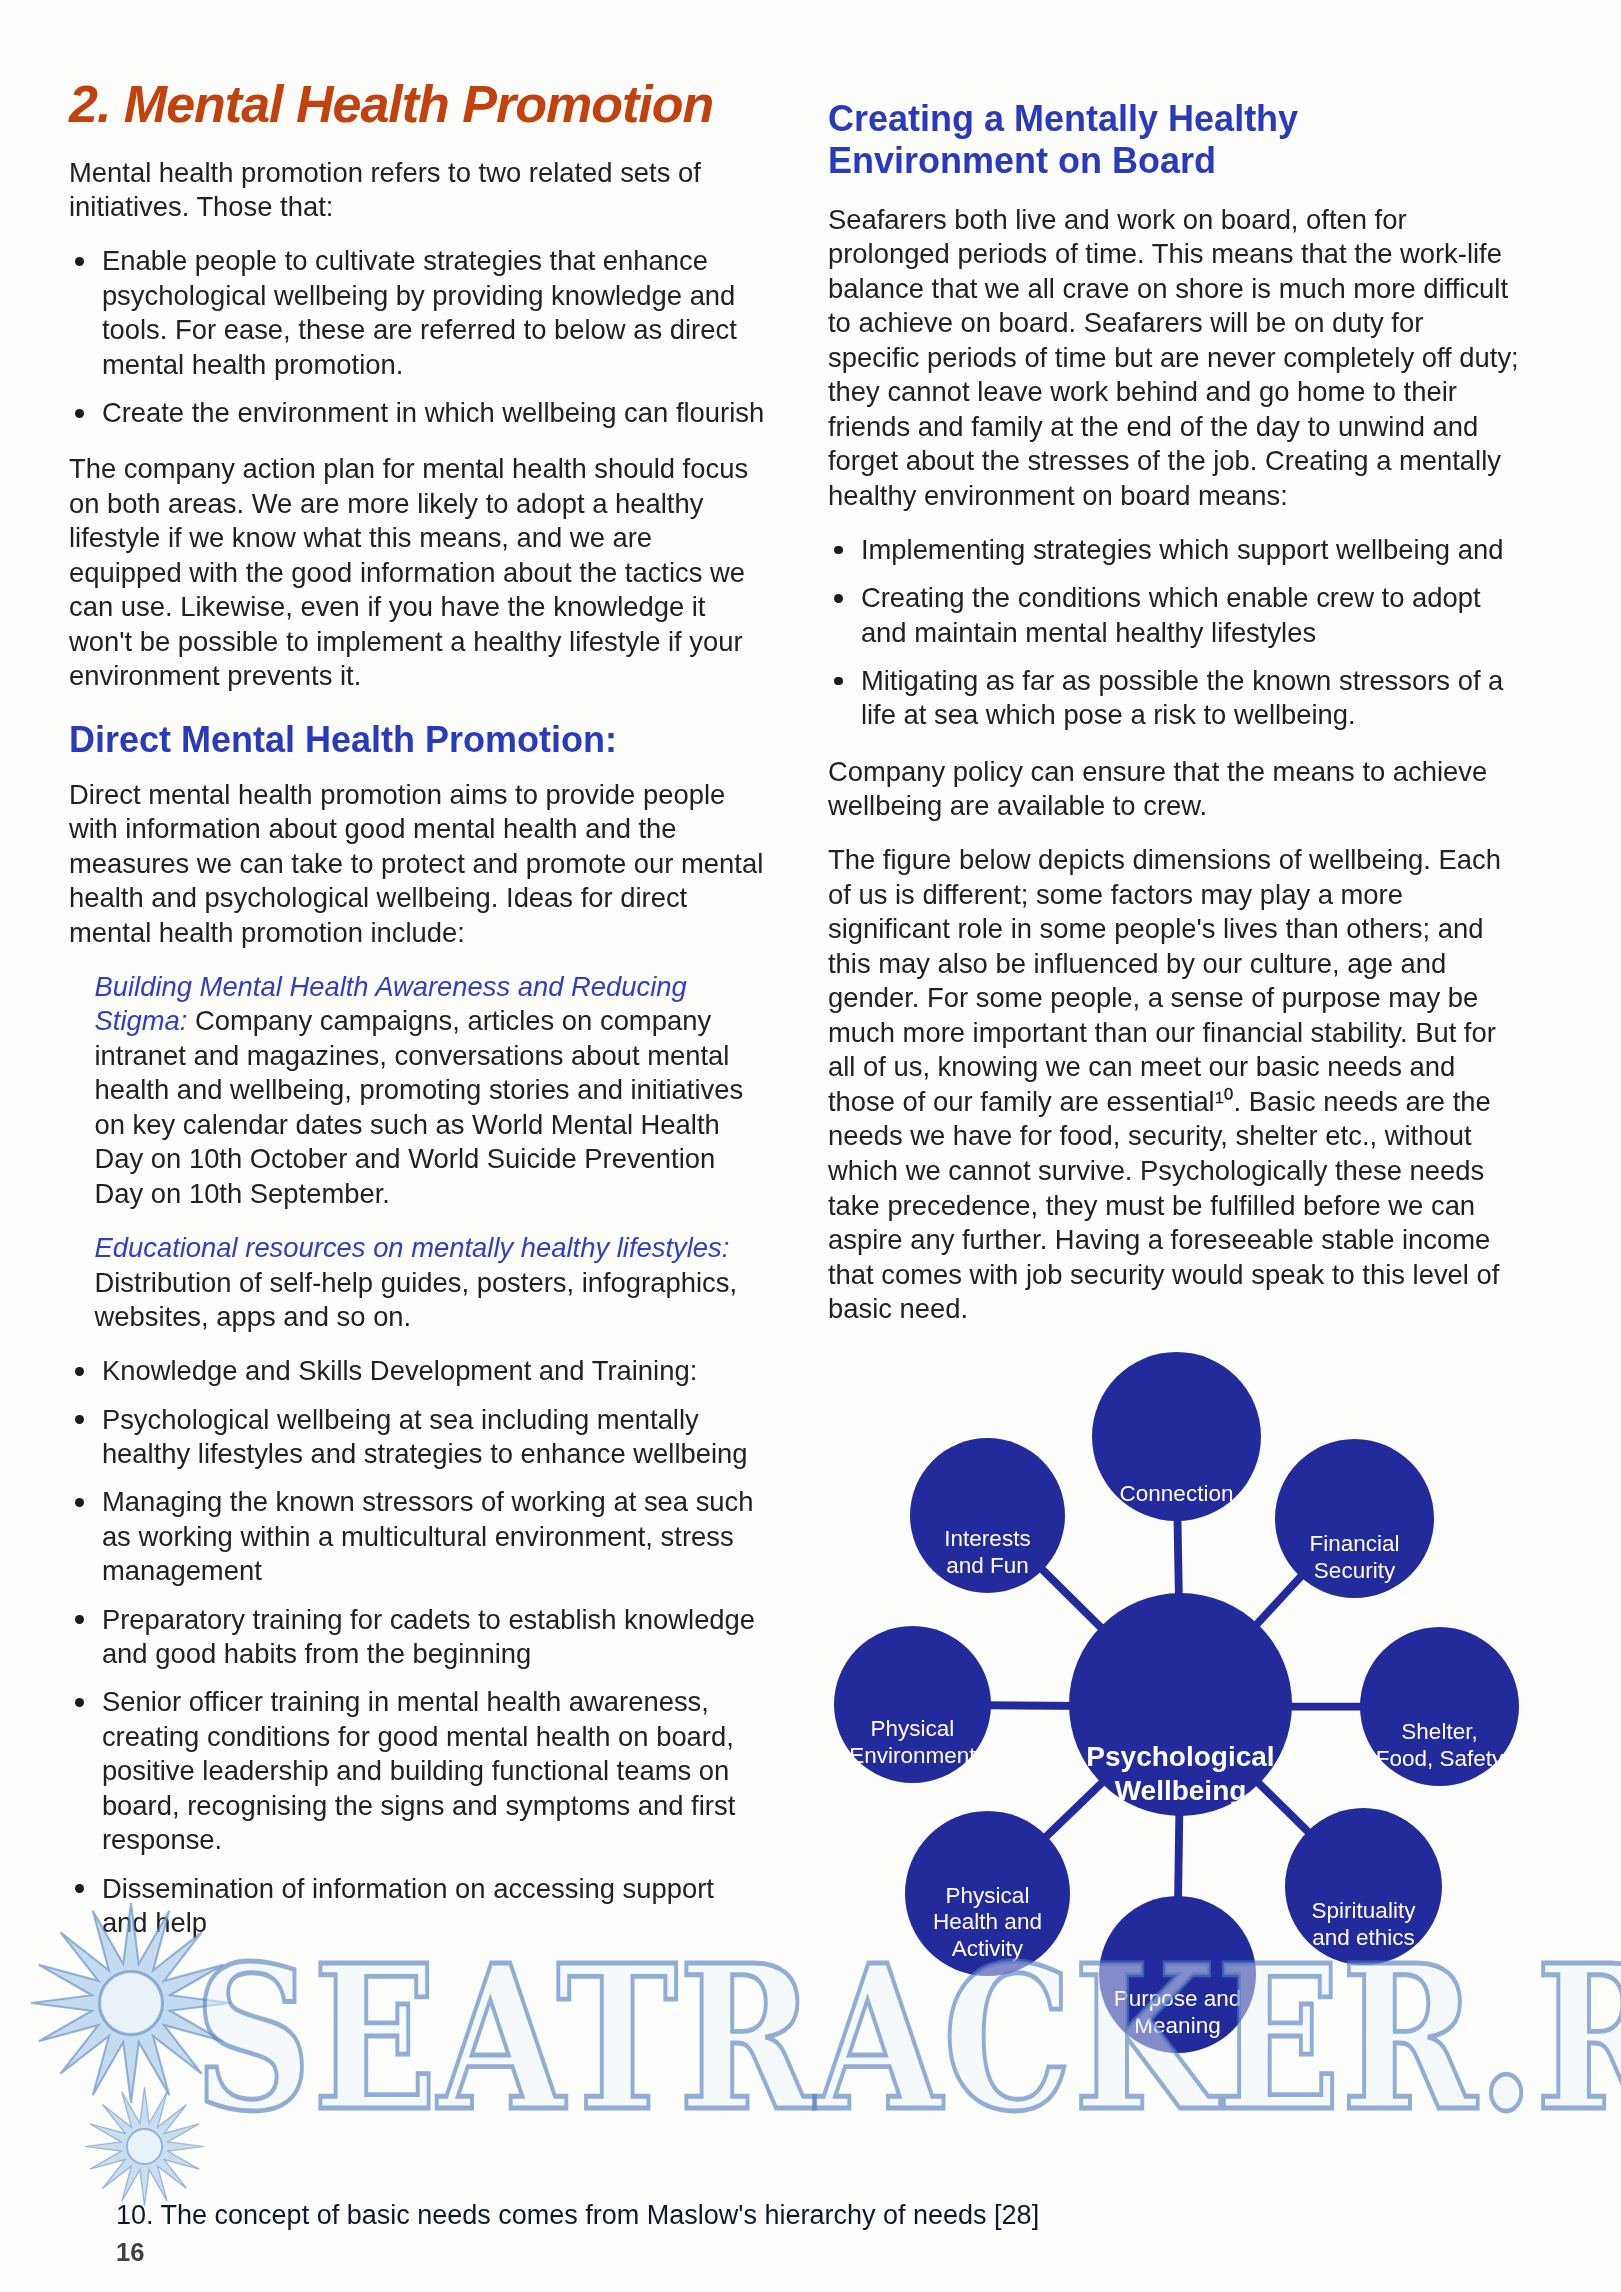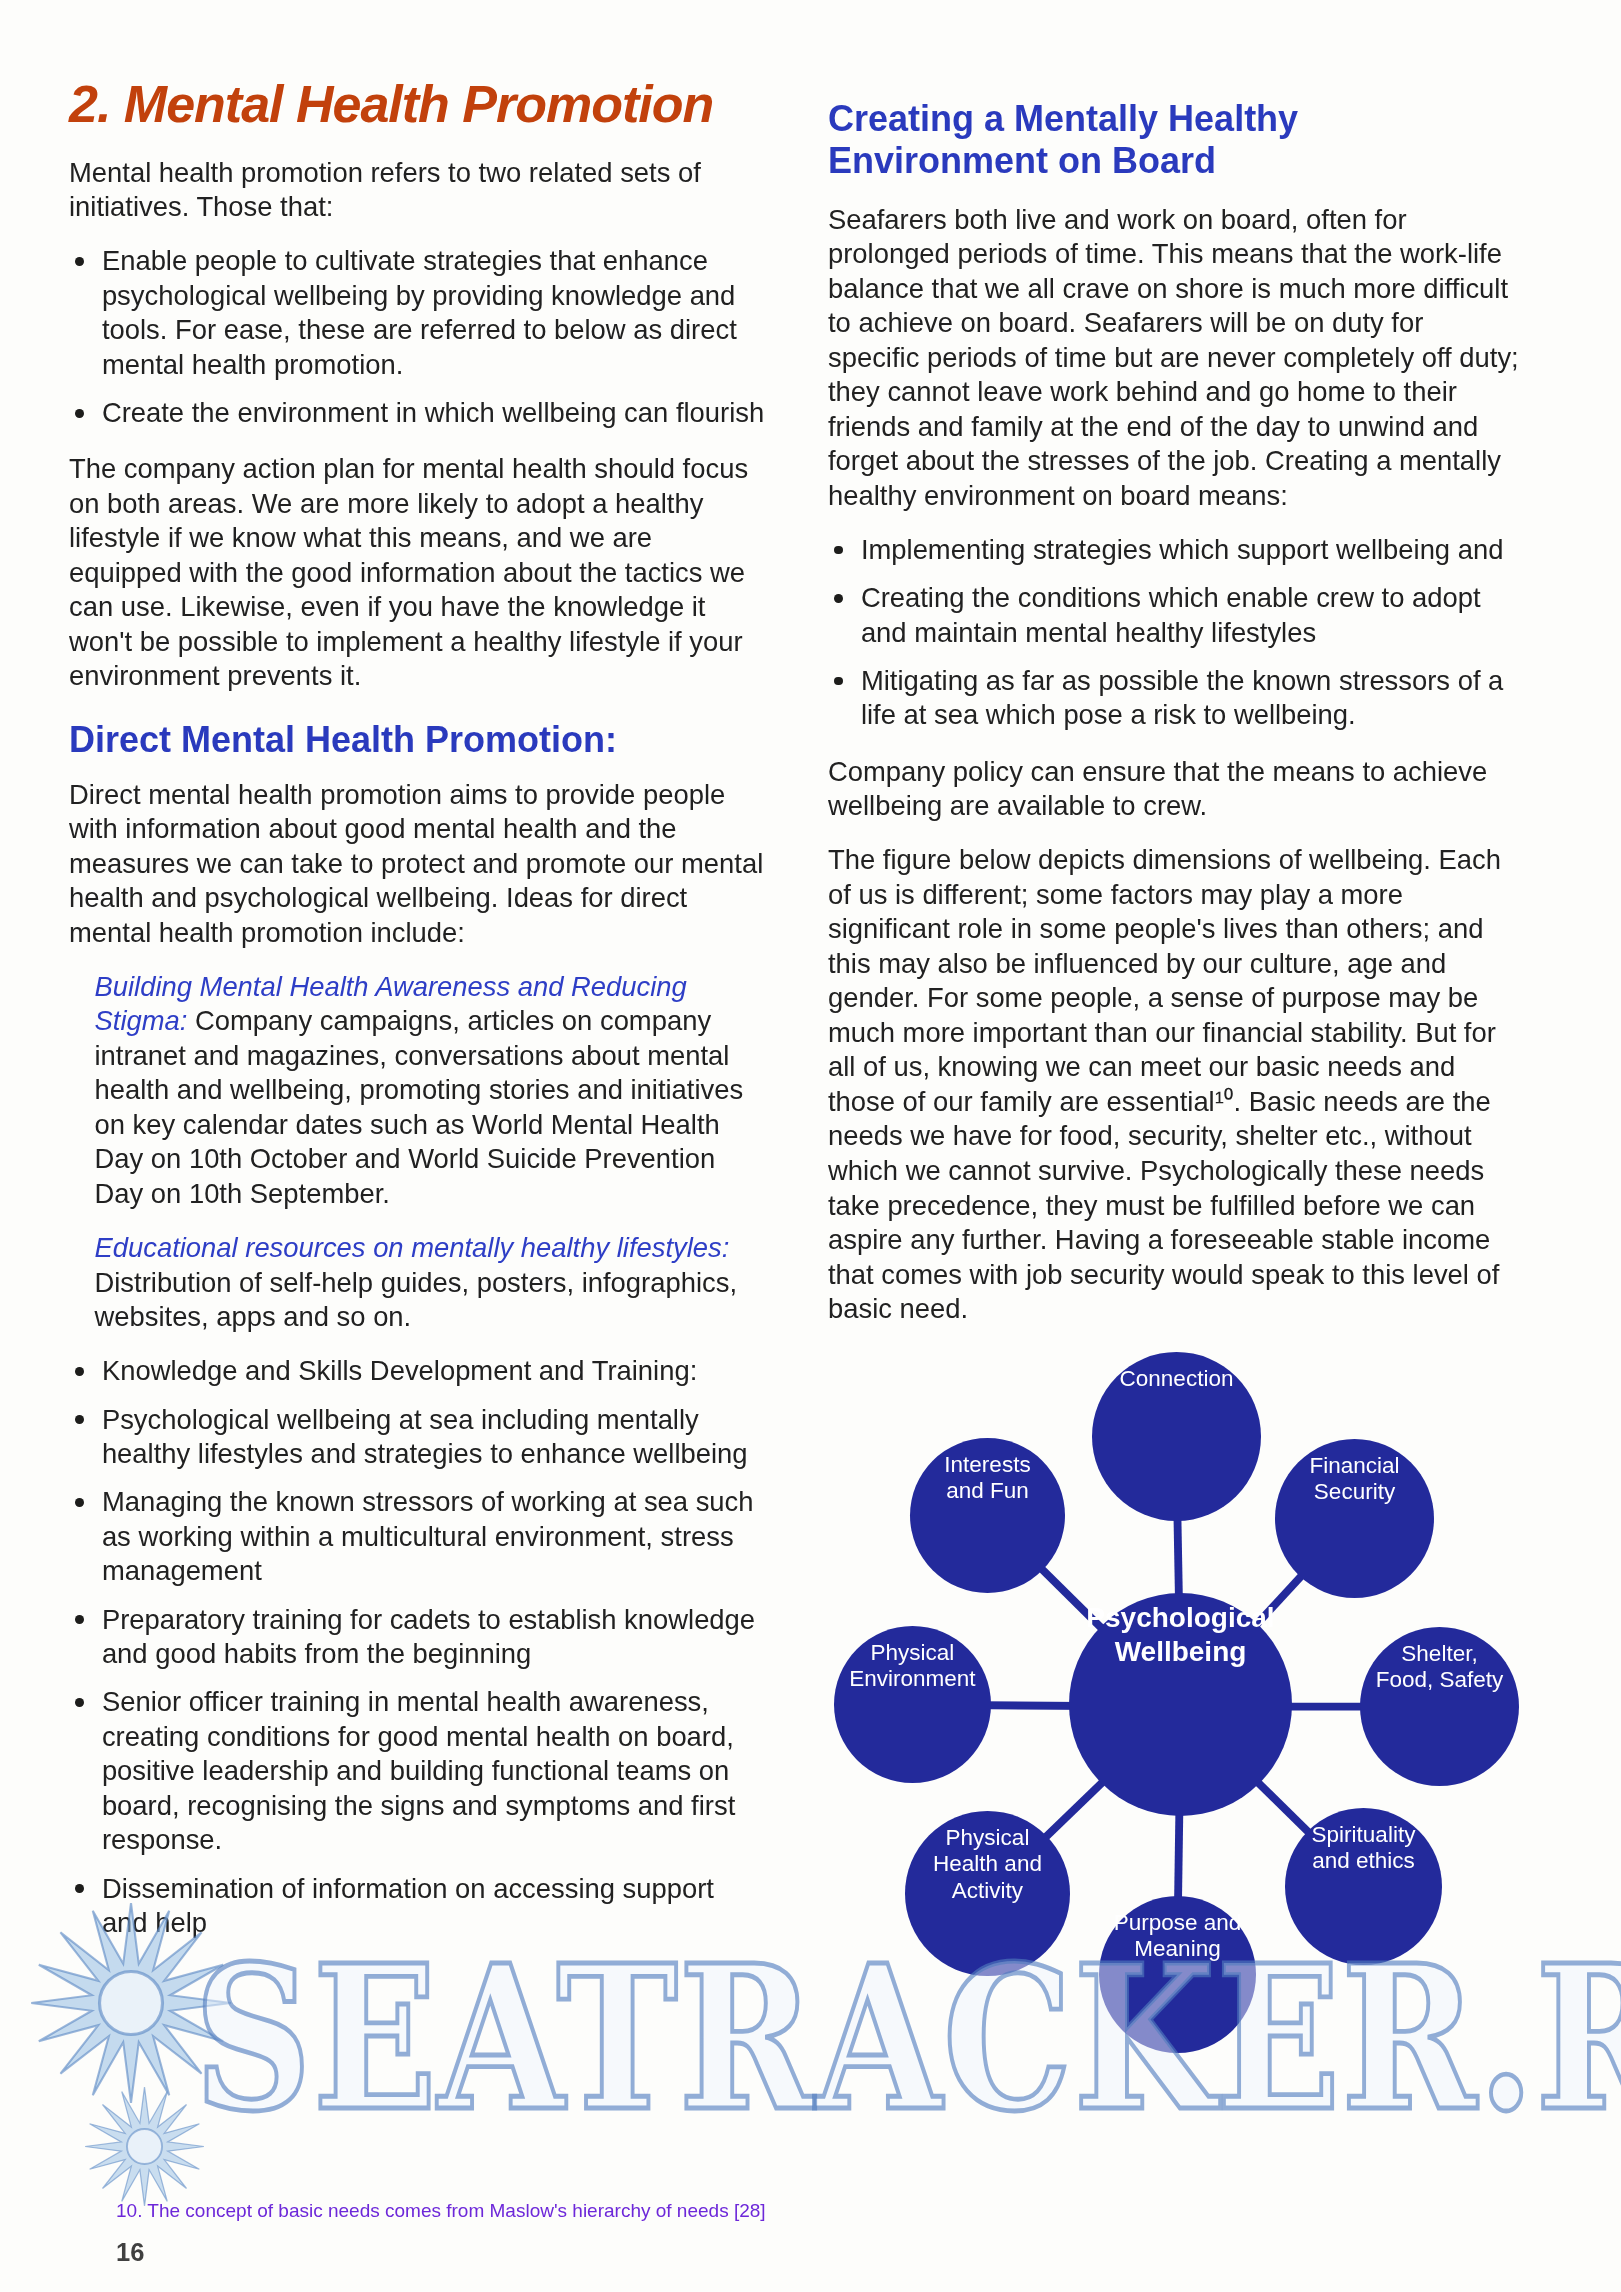--- a/index.html
+++ b/index.html
@@ -37,21 +37,21 @@
   }
   .indent { margin-left:25.5px; }
   .lead-label { color:#2e3ec6; font-style:italic; }
   .lead-label::after { content:" "; }
 
   
   .diagram { position:relative; width:694px; height:737px; margin-top:17.6px; }
   .diagram svg.links { position:absolute; left:0; top:0; }
   .node {
     position:absolute; border-radius:50%; background:#232a9b; color:#ffffff;
-    display:flex; align-items:flex-start; justify-content:center; text-align:center;
+    display:flex; align-items:flex-end; justify-content:center; text-align:center;
     padding:13.7px; font-size:22.5px; line-height:1.18;
   }
   .node.center { font-size:28px; font-weight:bold; line-height:1.22; padding:7.8px; }
 
   
   .watermark { position:absolute; left:0; top:1892px; width:1621px; height:323px;
     z-index:60; pointer-events:none; }
   .wm-text {
     position:absolute; left:194px; top:29px;
     font-family:"DejaVu Serif", serif; font-weight:bold;
@@ -59,21 +59,21 @@
     transform:scaleY(1.22); transform-origin:left top;
     color:rgba(238,245,252,0.48);
     -webkit-text-stroke:3.9px rgba(80,125,190,0.62);
   }
   .wm-star { position:absolute; }
   .wm-star-big   { left:25.5px;  top:5.9px;   width:210px; height:210px; }
   .wm-star-small { left:82px;  top:192px; width:125px; height:125px; }
 
   .footnote {
     position:absolute; left:116px; top:2200px; z-index:10;
-    font-size:19px; color:#6d28d9;
+    font-size:27px; color:#0f172a;
   }
   .page-number {
     position:absolute; left:116px; top:2238px; z-index:10;
     font-size:25.5px; font-weight:bold; color:#404040;
   }
 </style>
 </head>
 <body>
 
 <div class="page">

